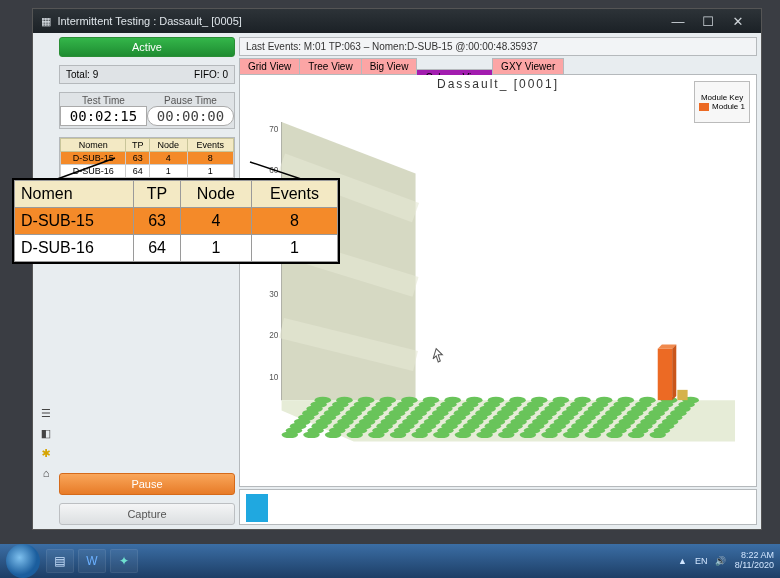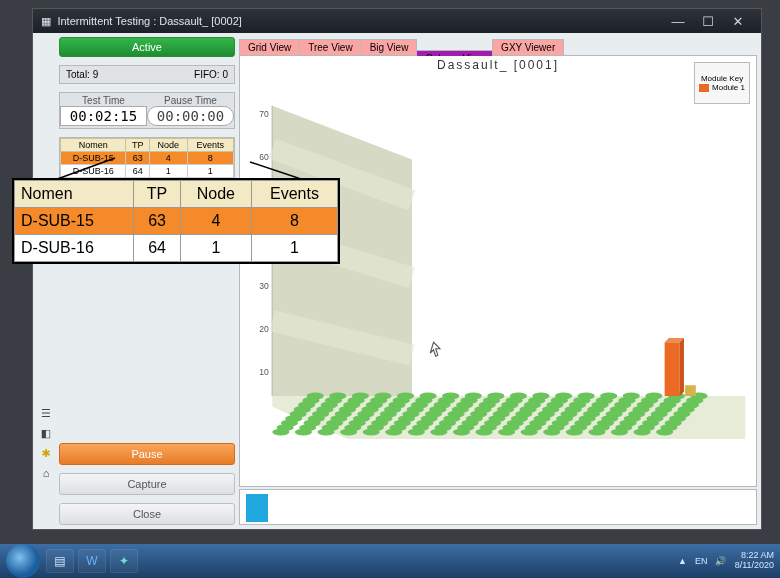--- a/index.html
+++ b/index.html
@@ -53,21 +53,21 @@
   .tbspacer { flex: 1; }
   .tray { color: #d2e6ff; font-size: 9px; display: flex; align-items: center; gap: 8px; }
   .traytime { text-align: right; line-height: 1.1; }
 </style>
 </head>
 <body>
 
 <div class="window">
   <div class="titlebar">
     <span style="margin-right:6px;">▦</span>
-    <span>Intermittent Testing : Dassault_ [0002]</span>
+    <span>Intermittent Testing : Dassault_ [0005]</span>
     <span class="spacer"></span>
     <span class="wbtn">—</span>
     <span class="wbtn">☐</span>
     <span class="wbtn">✕</span>
   </div>
   <div class="body">
     <div class="toolstrip">
       <span class="tico">☰</span>
       <span class="tico">◧</span>
       <span class="tico" style="color:#d6a400;">✱</span>
@@ -112,24 +112,24 @@
             <td>64</td>
             <td>1</td>
             <td>1</td>
           </tr>
         </tbody>
           </table>
       </div>
       <div class="leftspacer"></div>
       <div class="lbtn pause">Pause</div>
       <div class="lbtn">Capture</div>
-      <div class="lbtn">Close</div>
     </div>
 
     <div class="right">
+      <div class="lastevents">Last Events: M:01 TP:063 – Nomen:D-SUB-15  @:00:00:48.35937</div>
       <div class="tabs">
         <div class="tab">Grid View</div>
         <div class="tab">Tree View</div>
         <div class="tab">Big View</div>
         <div class="tab active">Column View</div>
         <div class="tab">GXY Viewer</div>
       </div>
       <div class="chartwrap">
         <div class="charttitle">Dassault_  [0001]</div>
         <div class="legend">

